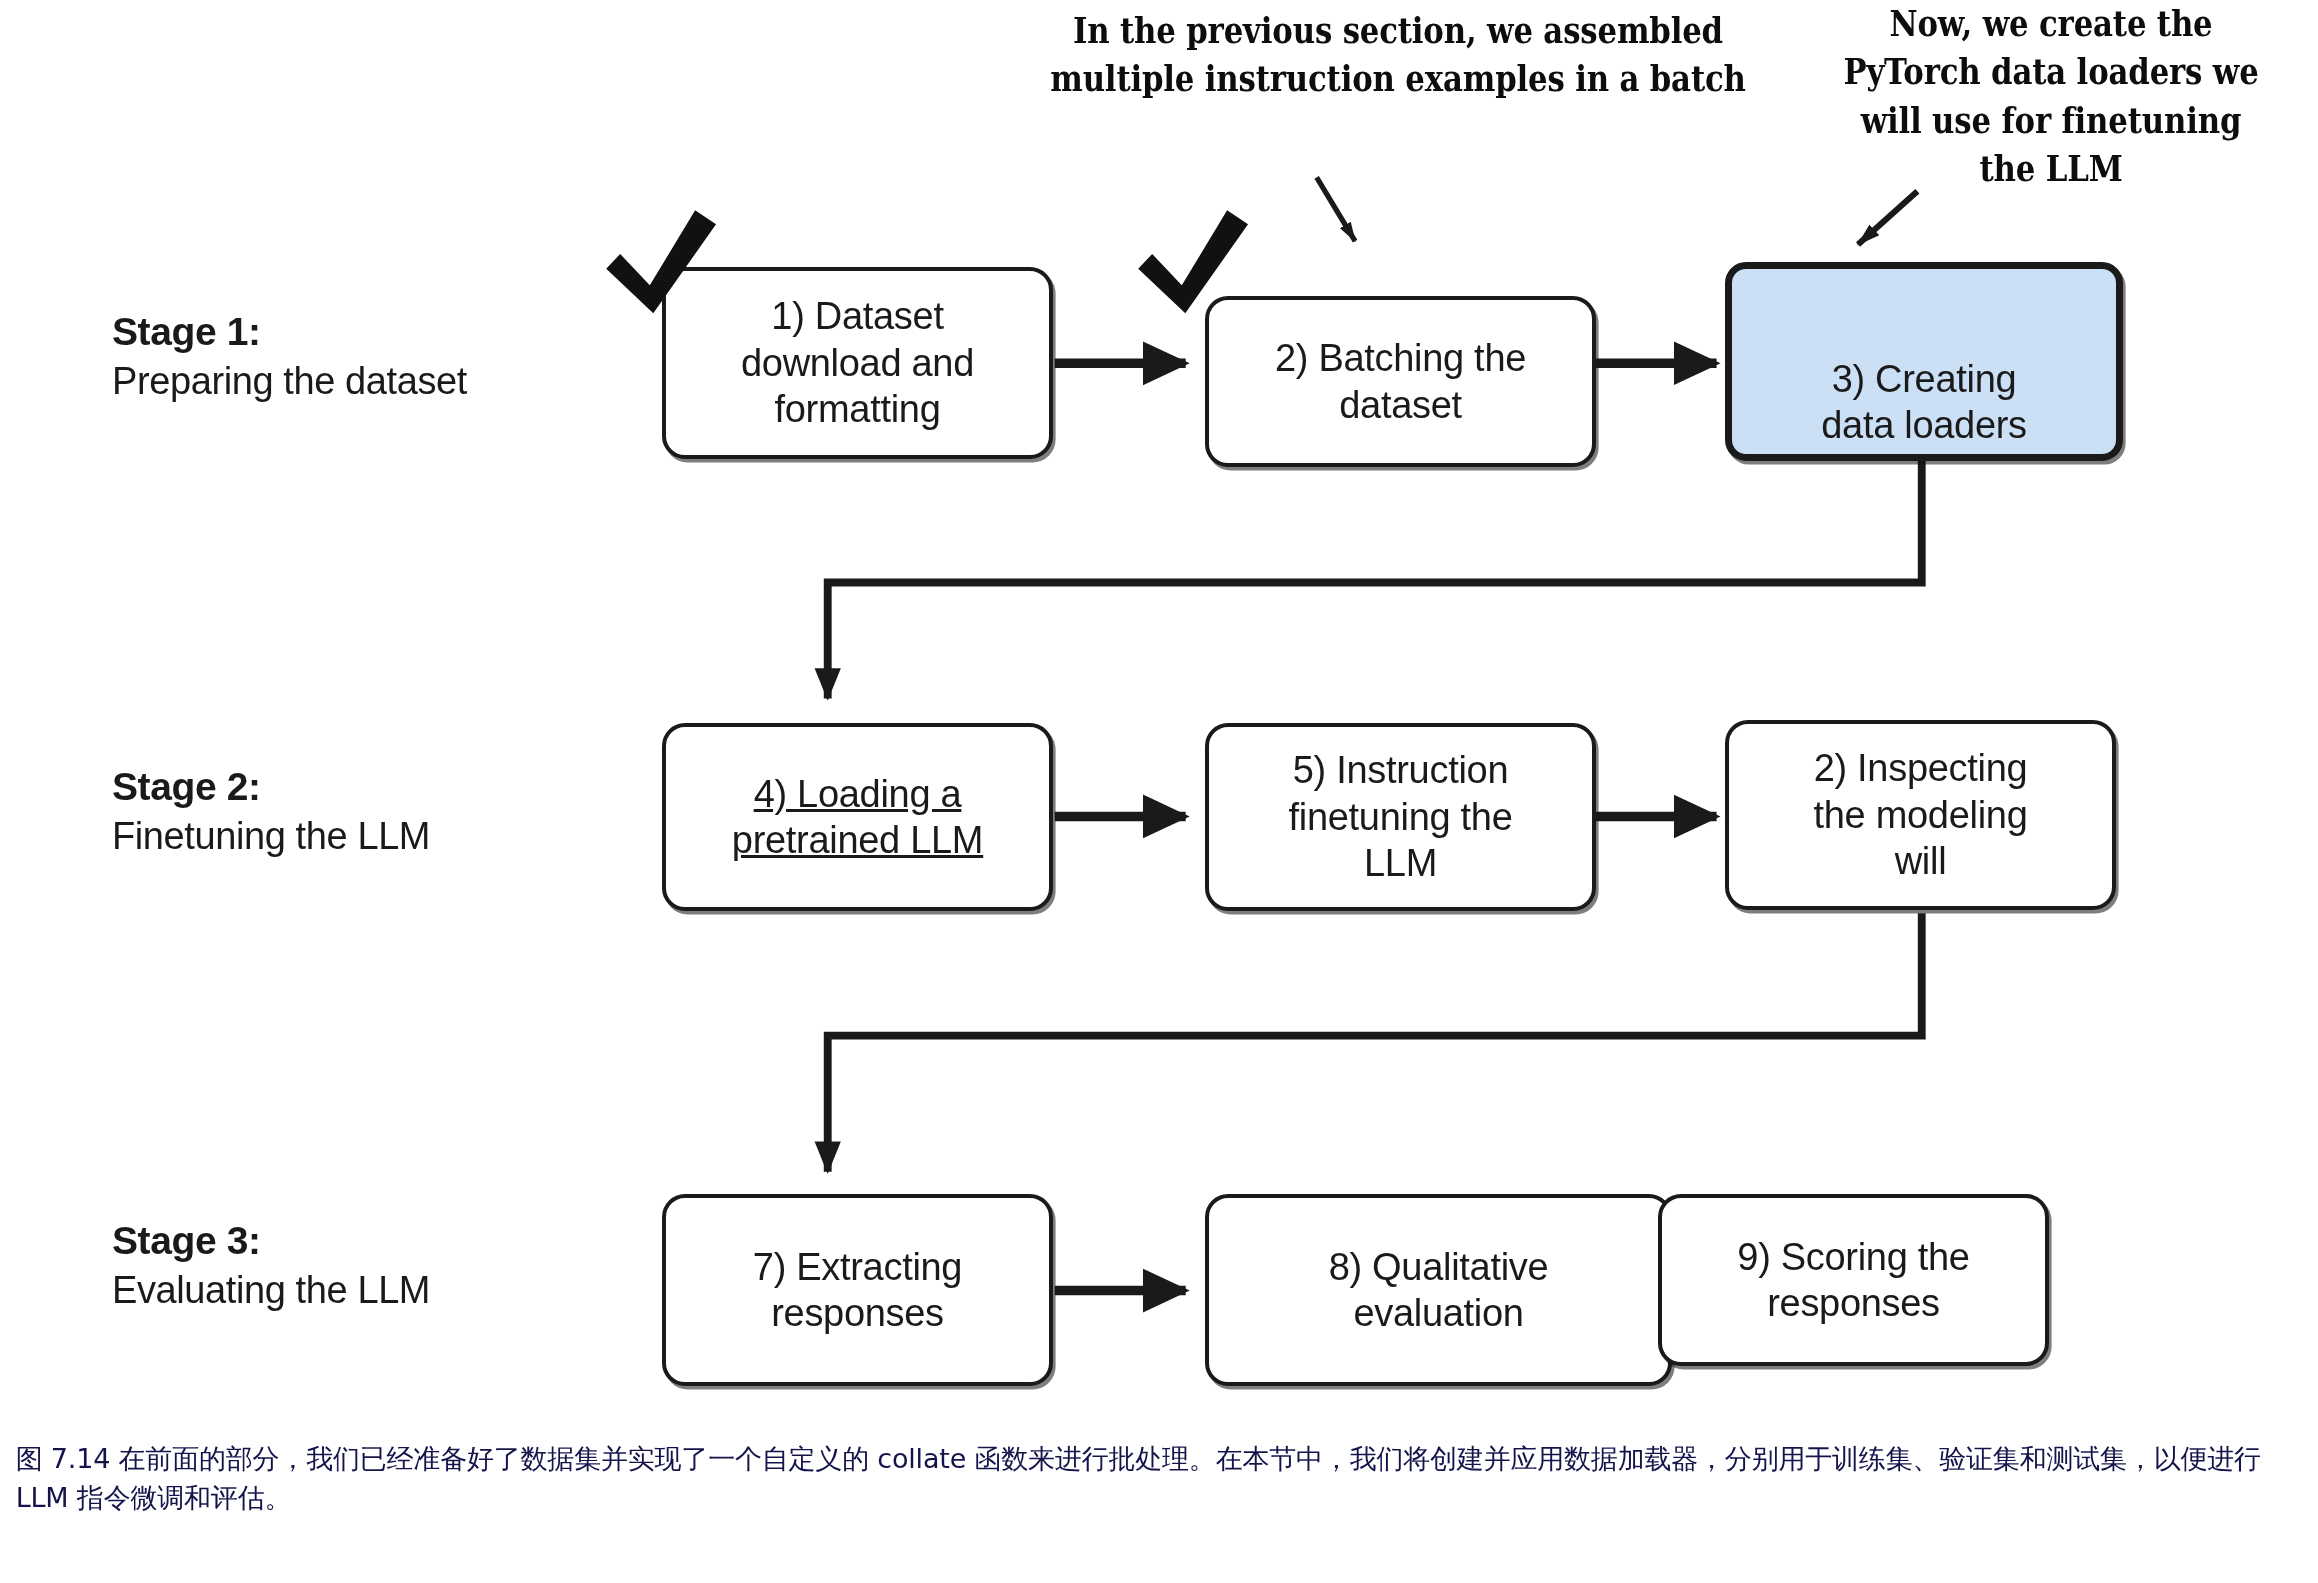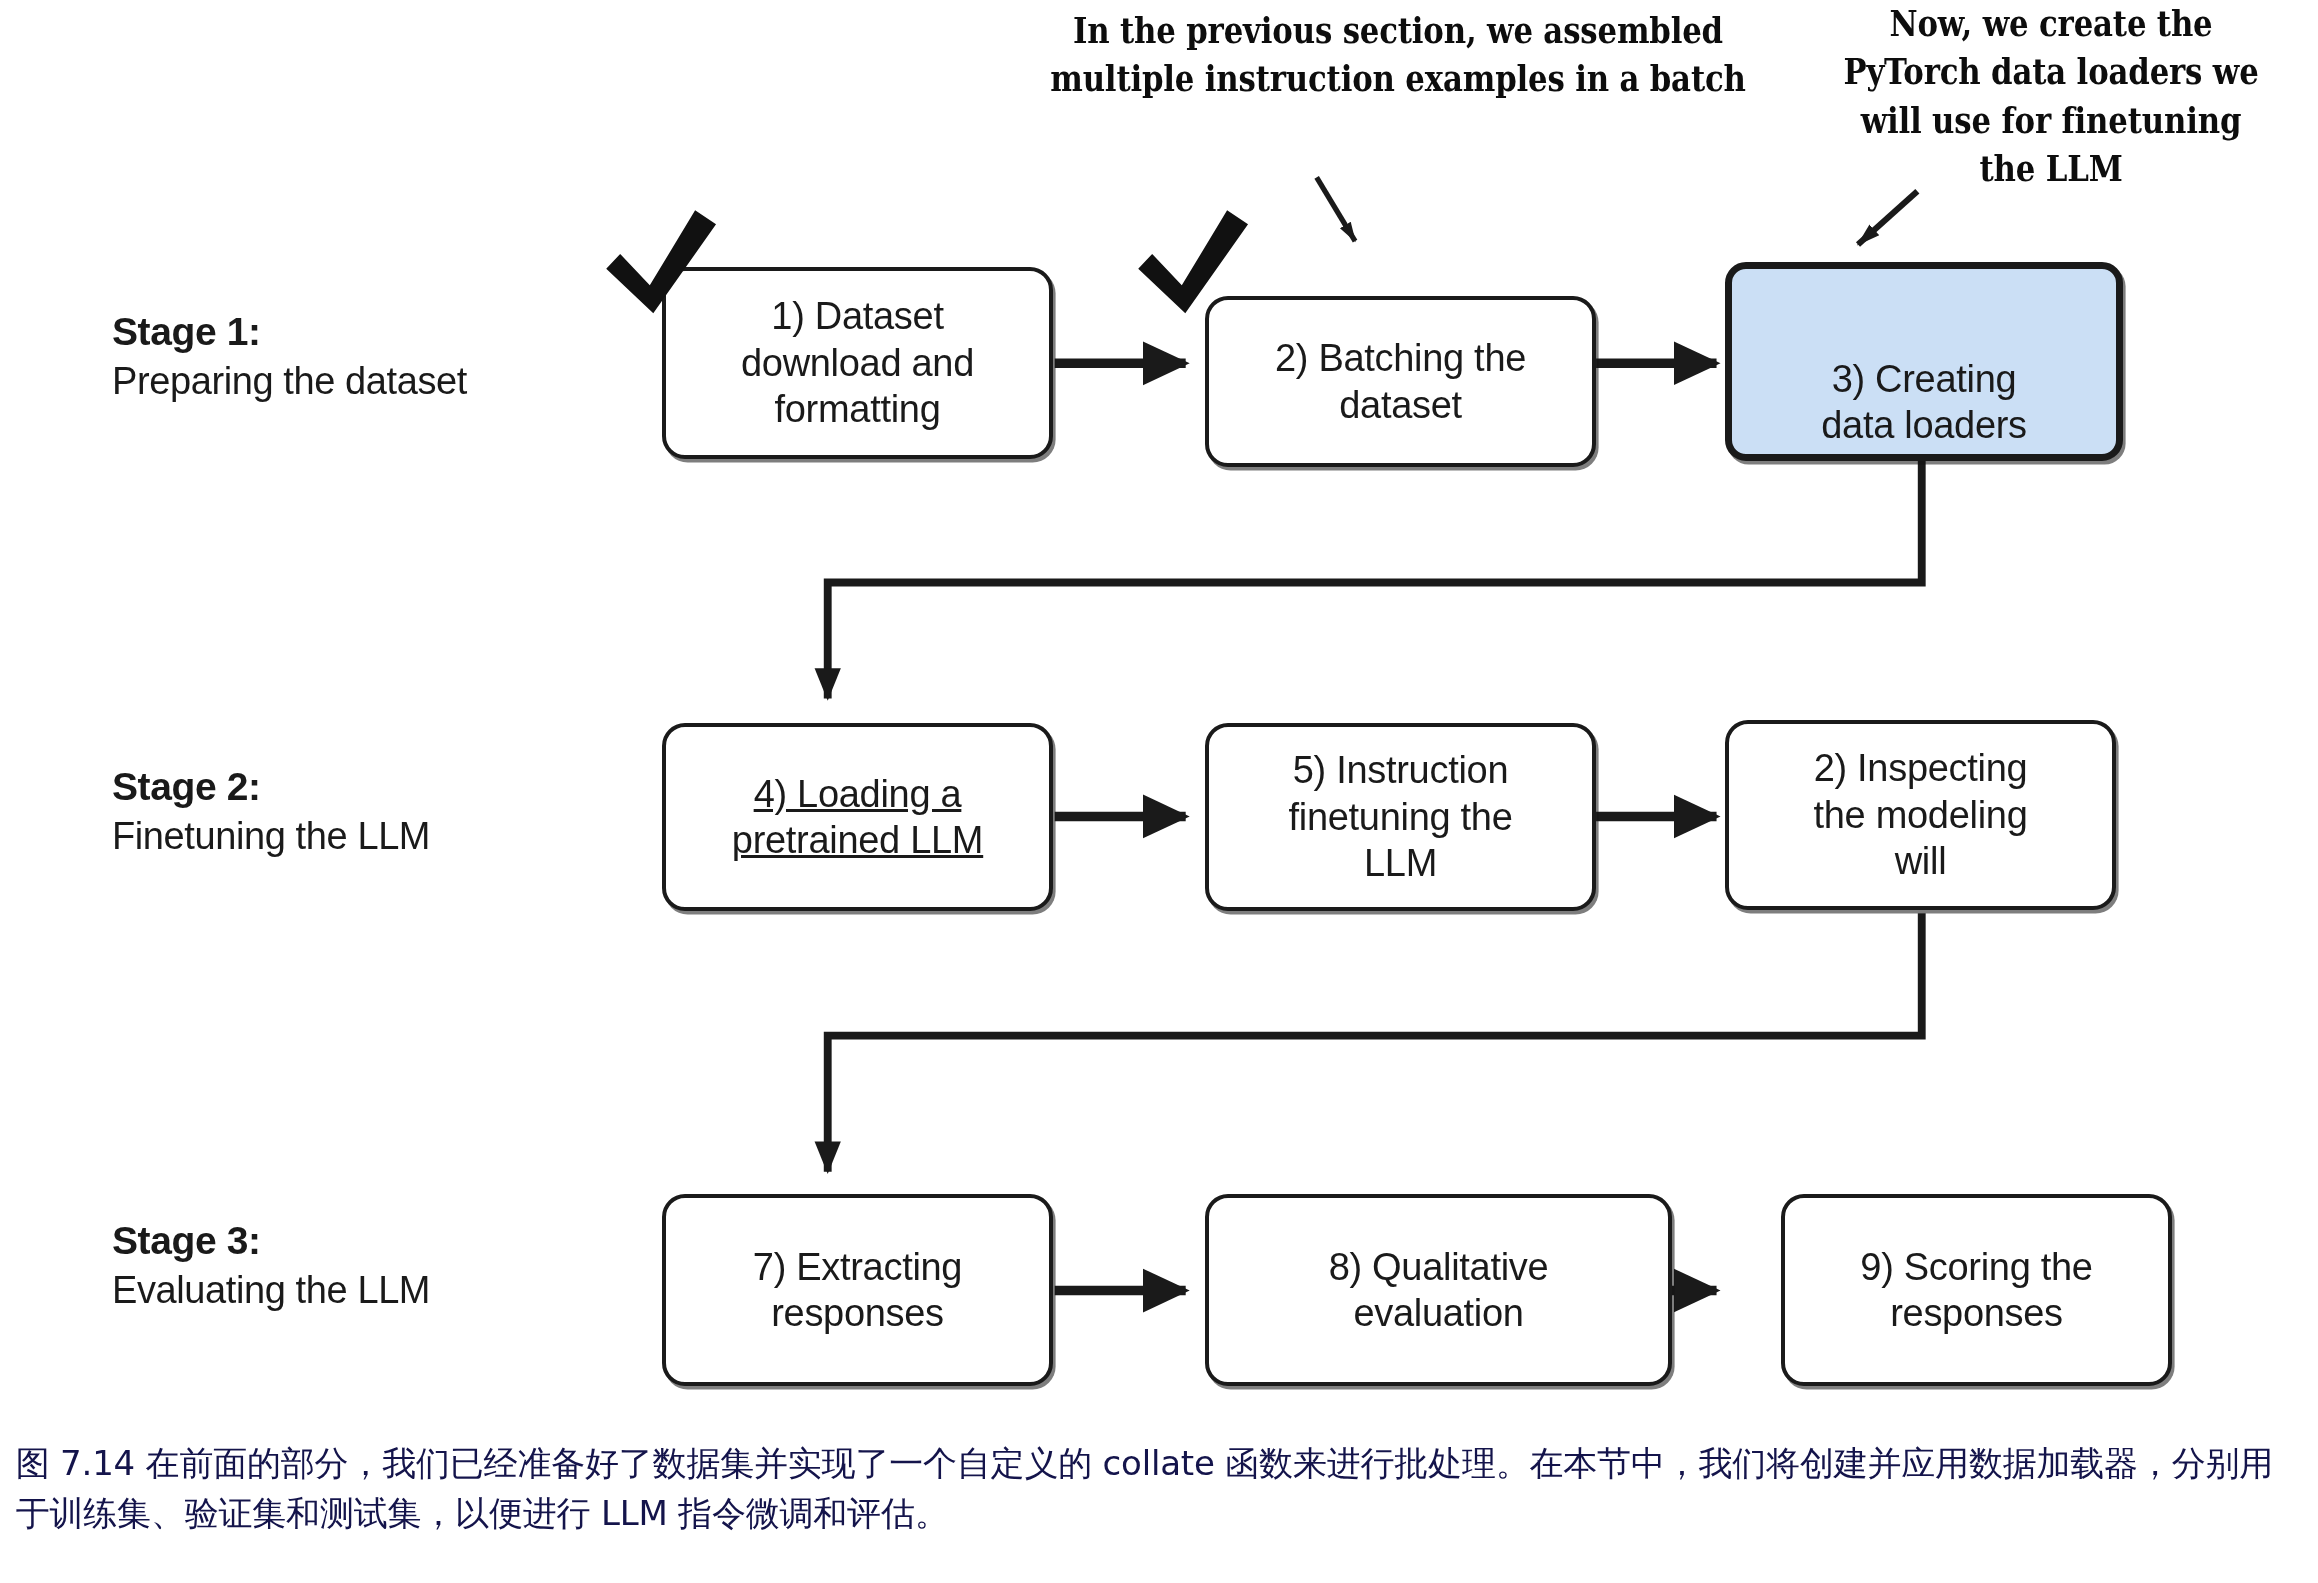--- a/index.html
+++ b/index.html
@@ -108,21 +108,21 @@
     height: 131px;
     pointer-events: none;
   }
 
   
   #caption {
     position: absolute;
     left: 15.7px;
     top: 1439px;
     width: 2287px;
-    font-size: 34px;
+    font-size: 27px;
     line-height: 1.46;
     color: #14144b;
     font-family: "DejaVu Sans", "Liberation Sans", sans-serif;
     letter-spacing: -0.2px;
   }
 </style>
 </head>
 <body>
 
 <div id="page">
@@ -246,21 +246,21 @@
     </span>
   </div>
 
   <div class="node" id="node-8" style="left:1205px; top:1194px; width:467px; height:192px;">
     <span class="node-text">
       <span>8) Qualitative</span><br>
       <span>evaluation</span>
     </span>
   </div>
 
-  <div class="node" id="node-9" style="left:1781px; top:1194px; width:391px; height:192px;">
+  <div class="node" id="node-9" style="left:1658px; top:1194px; width:391px; height:172px;">
     <span class="node-text">
       <span>9) Scoring the</span><br>
       <span>responses</span>
     </span>
   </div>
 
   <svg class="checkmark" style="left:601px; top:205px;" viewBox="0 0 140 150">
     <path d="M 6 73 L 22 56 L 56 92 L 108 6 L 132 22 L 60 124 z" fill="#111111"></path>
   </svg>
 

